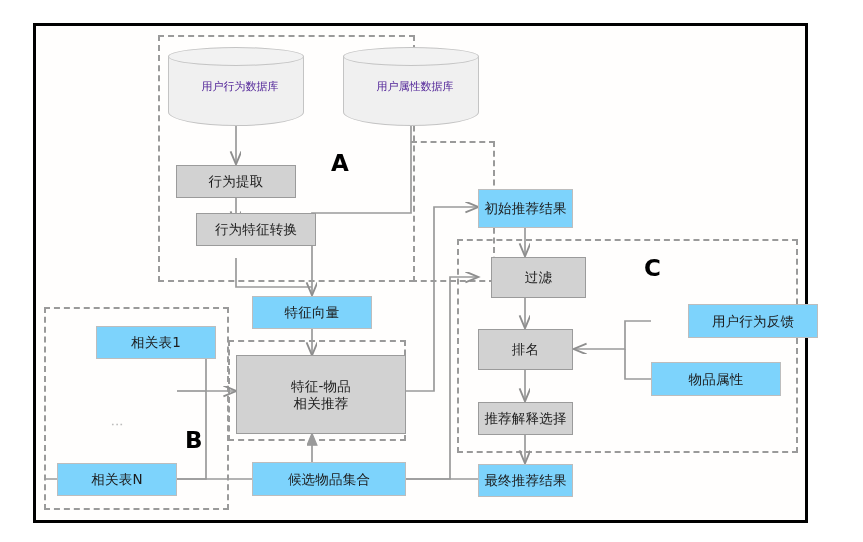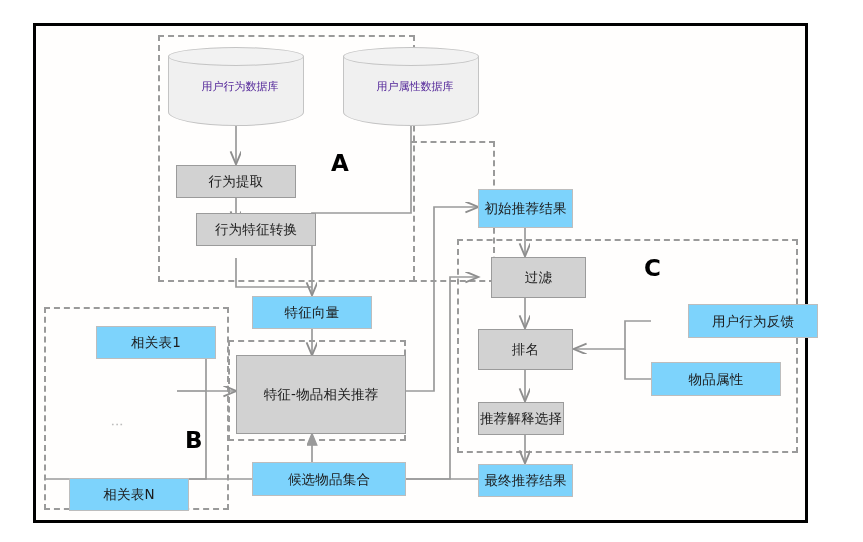--- a/index.html
+++ b/index.html
@@ -102,30 +102,30 @@
     <div class="lbl">用户属性数据库</div>
   </div>
 
   <div class="node dk" style="left:176px;top:165px;width:120px;height:33px;">行为提取</div>
   <div class="node dk" style="left:176px;top:213px;width:120px;height:33px;margin-left:20px;">行为特征转换</div>
 
   <div class="node lt" style="left:252px;top:296px;width:120px;height:33px;">特征向量</div>
 
   <div class="node lt" style="left:57px;top:326px;width:120px;height:33px;margin-left:39px;">相关表1</div>
   <div class="dots" style="left:113px;top:418px;">⋮</div>
-  <div class="node lt" style="left:57px;top:478px;width:120px;height:33px;margin-left:12px;">相关表N</div>
+  <div class="node lt" style="left:57px;top:463px;width:120px;height:33px;">相关表N</div>
 
-  <div class="node dk" style="left:236px;top:355px;width:170px;height:79px;">
+  <div class="node dk" style="left:236px;top:355px;width:170px;height:79px;flex-direction:column;">
     <span>特征-物品</span>
     <span>相关推荐</span>
   </div>
 
   <div class="node lt" style="left:252px;top:462px;width:154px;height:34px;">候选物品集合</div>
 
   <div class="node lt" style="left:478px;top:189px;width:95px;height:39px;">初始推荐结果</div>
   <div class="node dk" style="left:478px;top:257px;width:95px;height:41px;margin-left:13px;">过滤</div>
   <div class="node dk" style="left:478px;top:329px;width:95px;height:41px;">排名</div>
-  <div class="node dk" style="left:478px;top:402px;width:86px;height:33px;">推荐解释选择</div>
+  <div class="node dk" style="left:478px;top:402px;width:95px;height:33px;">推荐解释选择</div>
   <div class="node lt" style="left:478px;top:464px;width:95px;height:33px;">最终推荐结果</div>
 
   <div class="node lt" style="left:688px;top:304px;width:130px;height:34px;">用户行为反馈</div>
   <div class="node lt" style="left:651px;top:362px;width:130px;height:34px;">物品属性</div>
 </div>
 
 </body></html>

